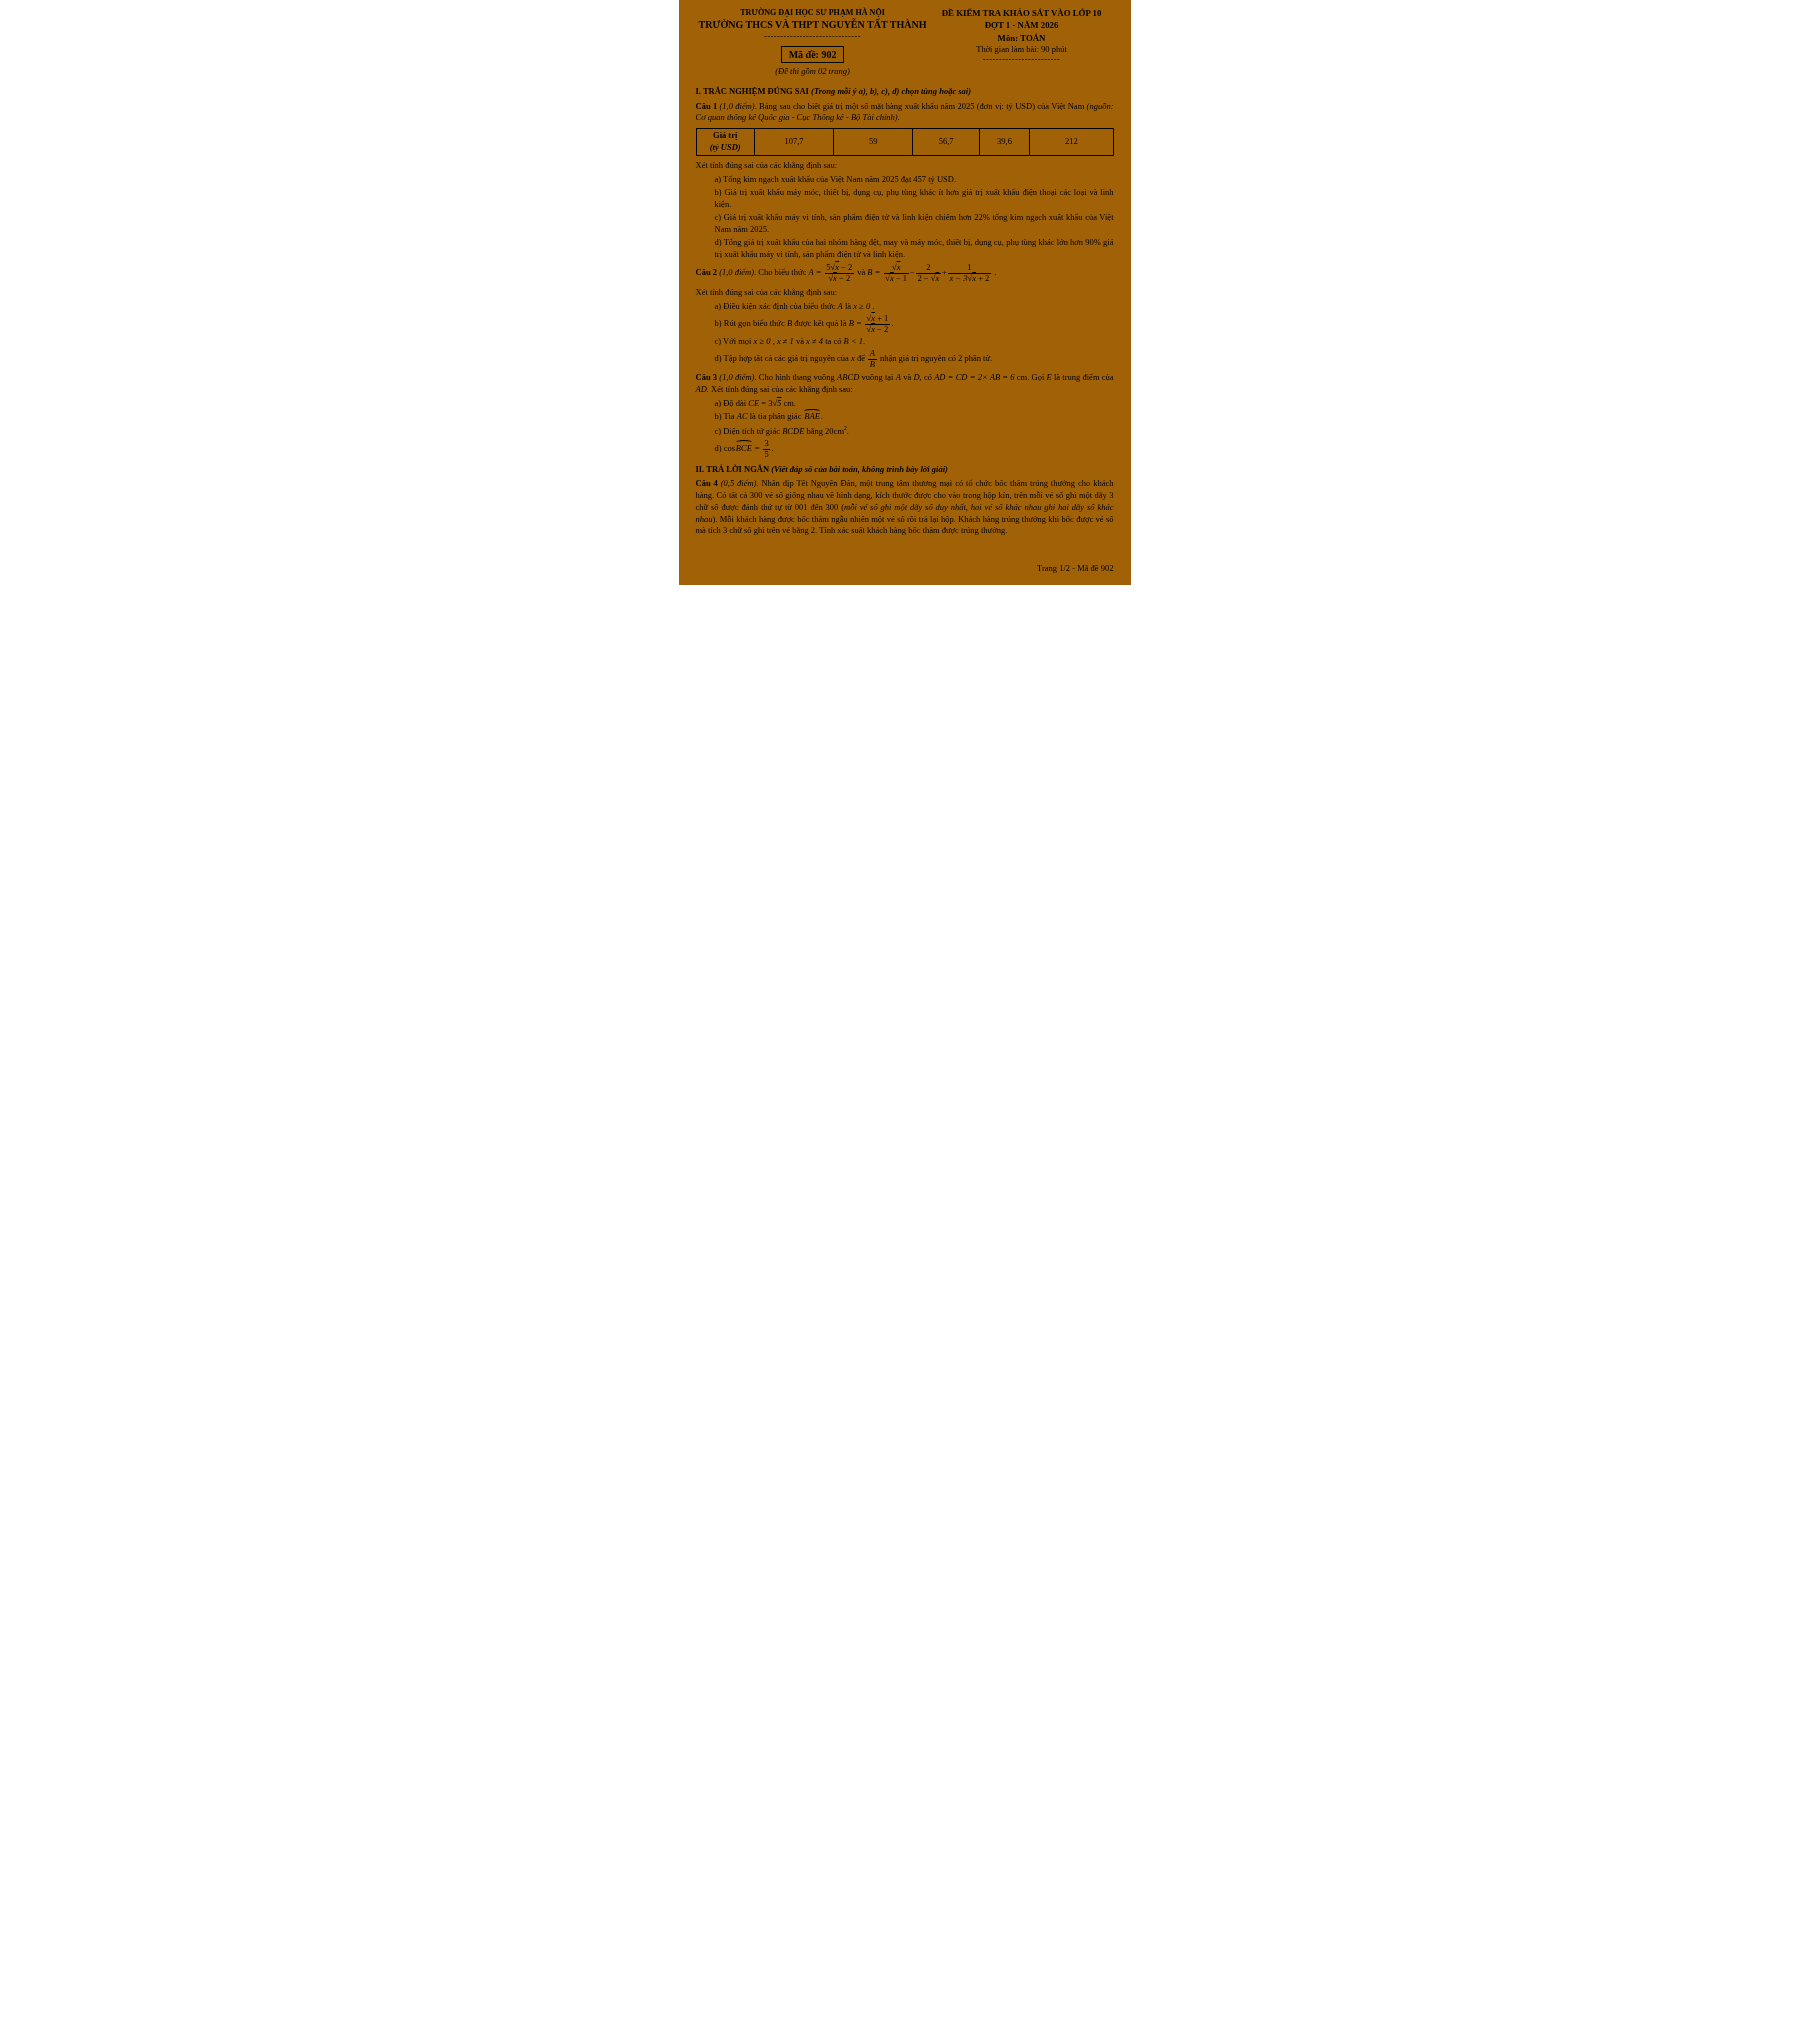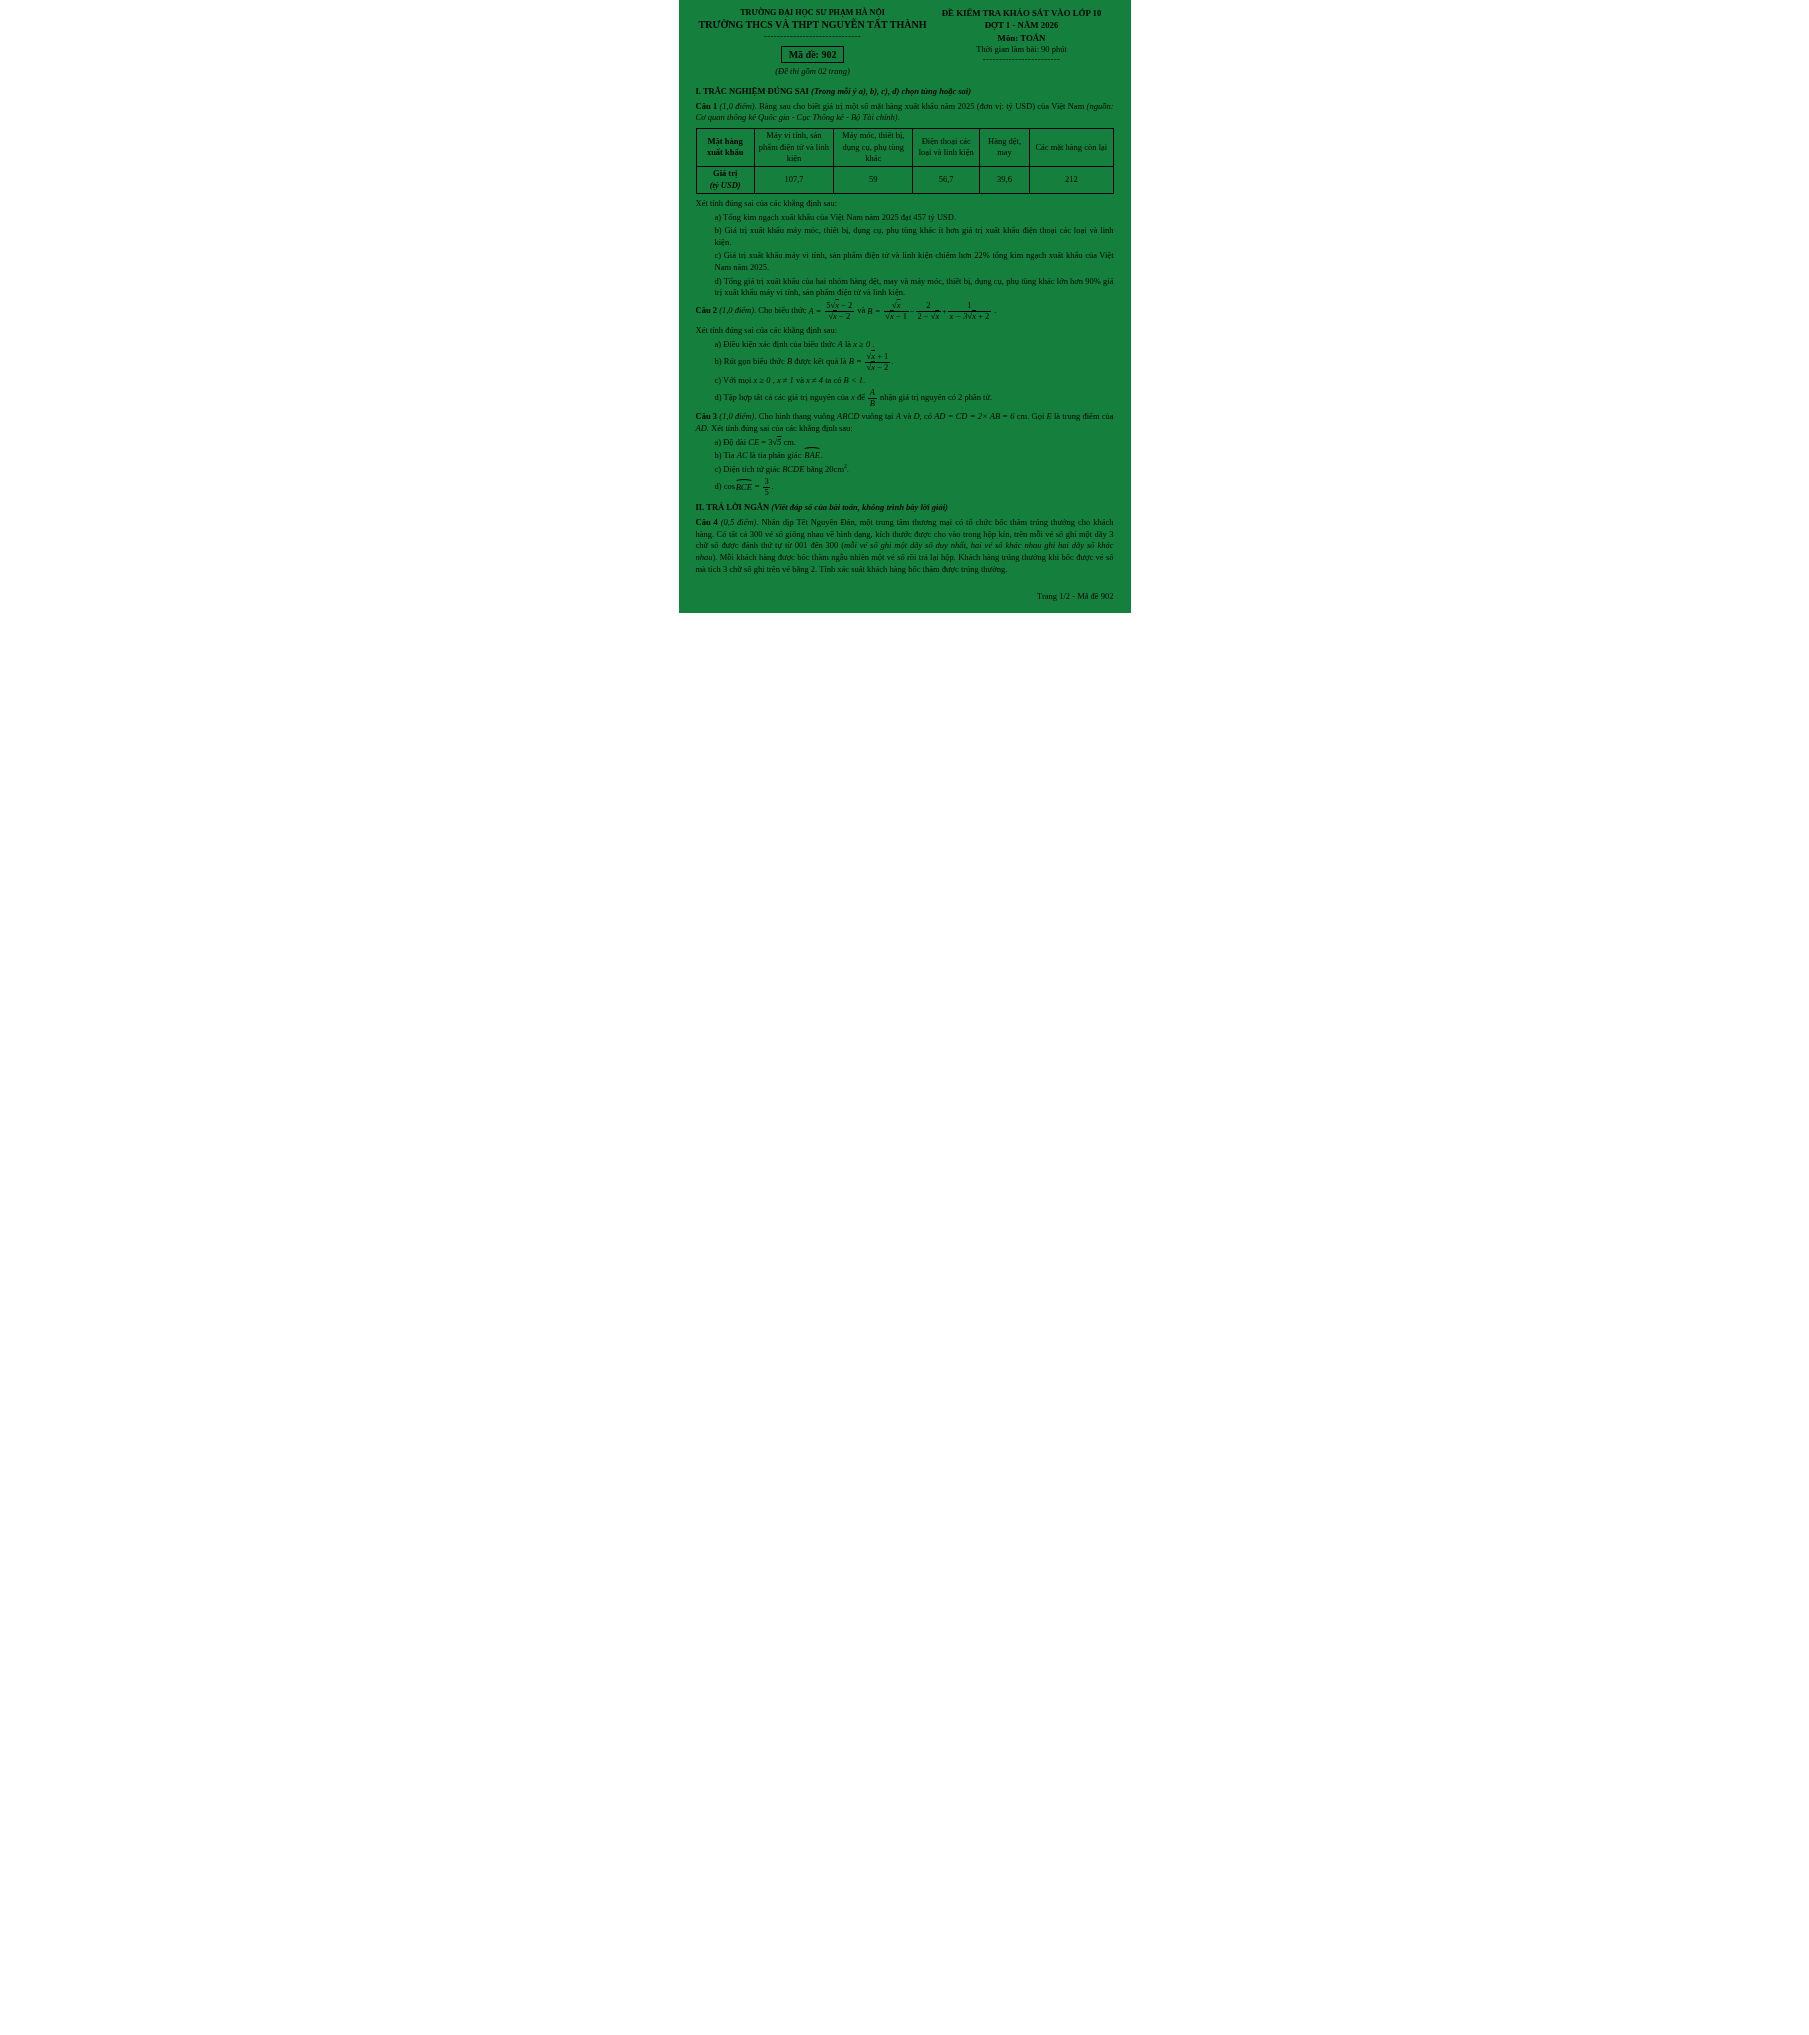--- a/index.html
+++ b/index.html
@@ -1,21 +1,21 @@
 <!DOCTYPE html>
 <html style="font-size:6.5px"><head>
 <meta charset="utf-8">
 <style>
   * { box-sizing: border-box; }
   html, body { margin: 0; padding: 0; background: #ffffff; }
   .page {
     width: 452px;
     min-height: 585px;
     margin: 0 auto;
-    background: #15803d;
+    background: #a16207;
     color: #000000;
     font-family: "Liberation Serif", serif;
     font-size: 8.5px;
     line-height: 1.38;
     padding: 7.3px 17px 10.6px 17px;
     display: flex;
     flex-direction: column;
   }
   .header { display: flex; margin-bottom: 4.9px; }
   .header-left { width: 56%; text-align: center; }
@@ -77,28 +77,20 @@
   <div class="section-title">
     <span>I. TRẮC NGHIỆM ĐÚNG SAI </span><span class="bi">(Trong mỗi ý a), b), c), d) chọn tùng hoặc sai)</span>
   </div>
 
   <p class="para">
     <span class="b">Câu 1</span><span class="i"> (1,0 điểm)</span><span>. Bảng sau cho biết giá trị một số mặt hàng xuất khẩu năm 2025 (đơn vị: tỷ USD) của Việt Nam </span><span class="i">(nguồn: Cơ quan thống kê Quốc gia - Cục Thống kê - Bộ Tài chính)</span><span>.</span>
   </p>
 
   <table class="data-table">
     <tbody>
-        <tr>
-      <td class="c0 b">Mặt hàng xuất khẩu</td>
-      <td class="c1">Máy vi tính, sản phẩm điện tử và linh kiện</td>
-      <td class="c2">Máy móc, thiết bị, dụng cụ, phụ tùng khác</td>
-      <td class="c3">Điện thoại các loại và linh kiện</td>
-      <td class="c4">Hàng dệt, may</td>
-      <td class="c5">Các mặt hàng còn lại</td>
-    </tr>
     <tr>
       <td class="c0">
         <span class="b block">Giá trị</span>
         <span class="bi block">(tỷ USD)</span>
       </td>
       <td class="c1">107,7</td>
       <td class="c2">59</td>
       <td class="c3">56,7</td>
       <td class="c4">39,6</td>
       <td class="c5">212</td>

